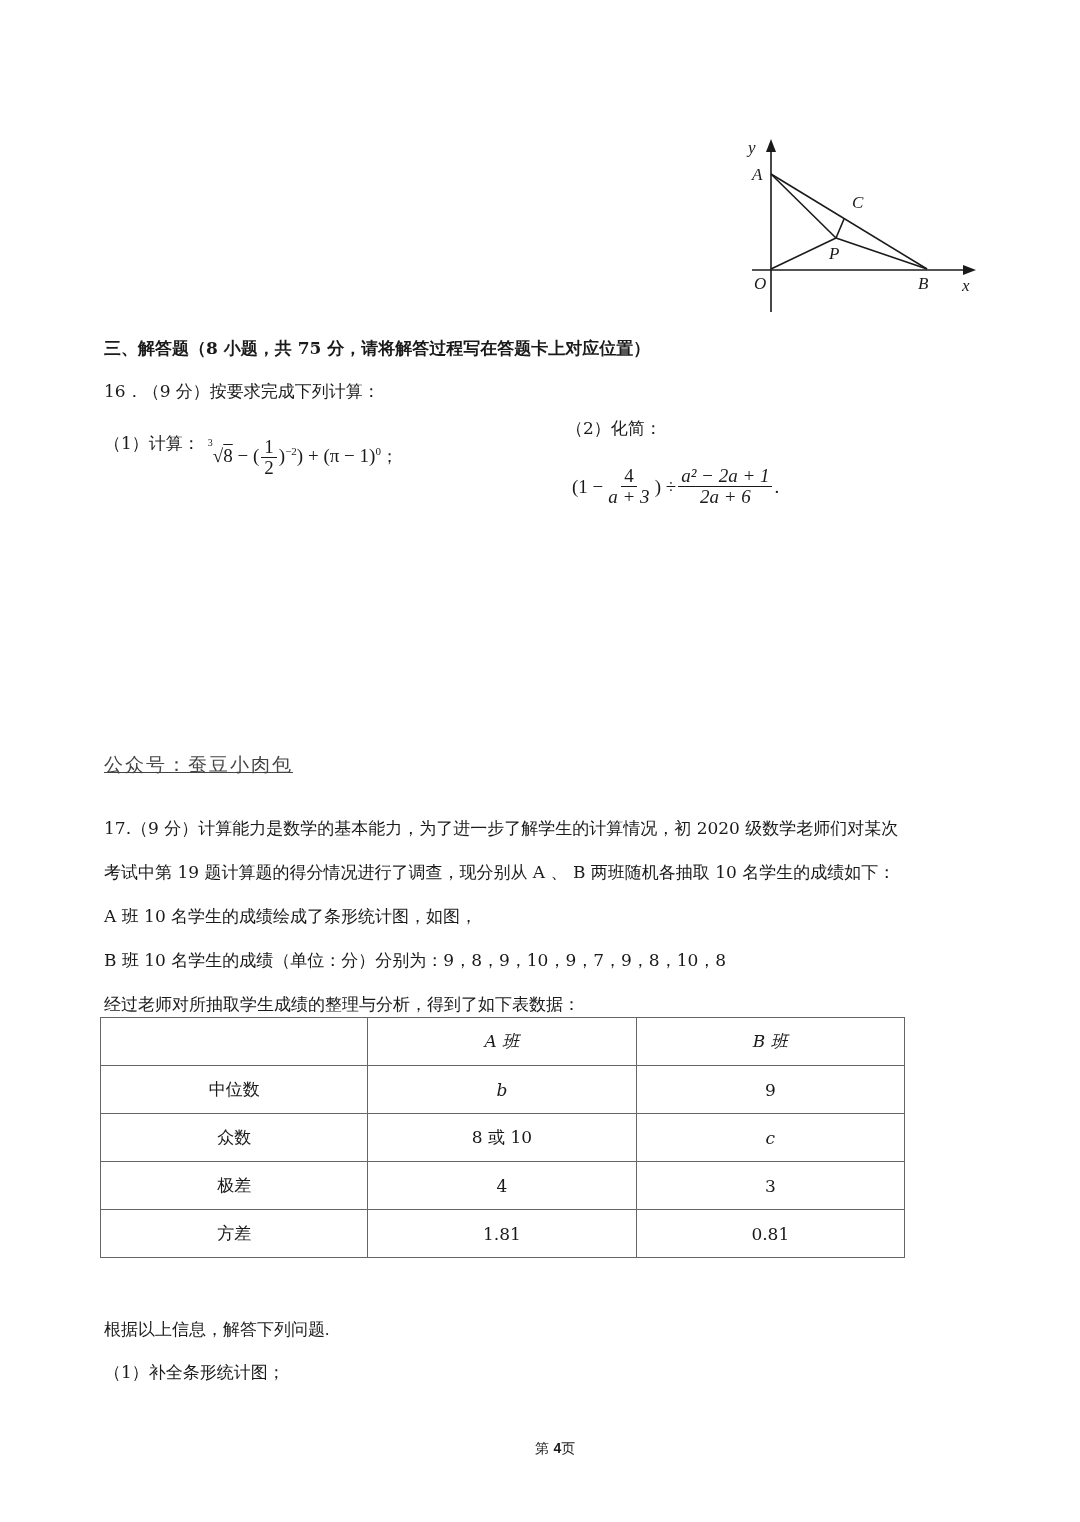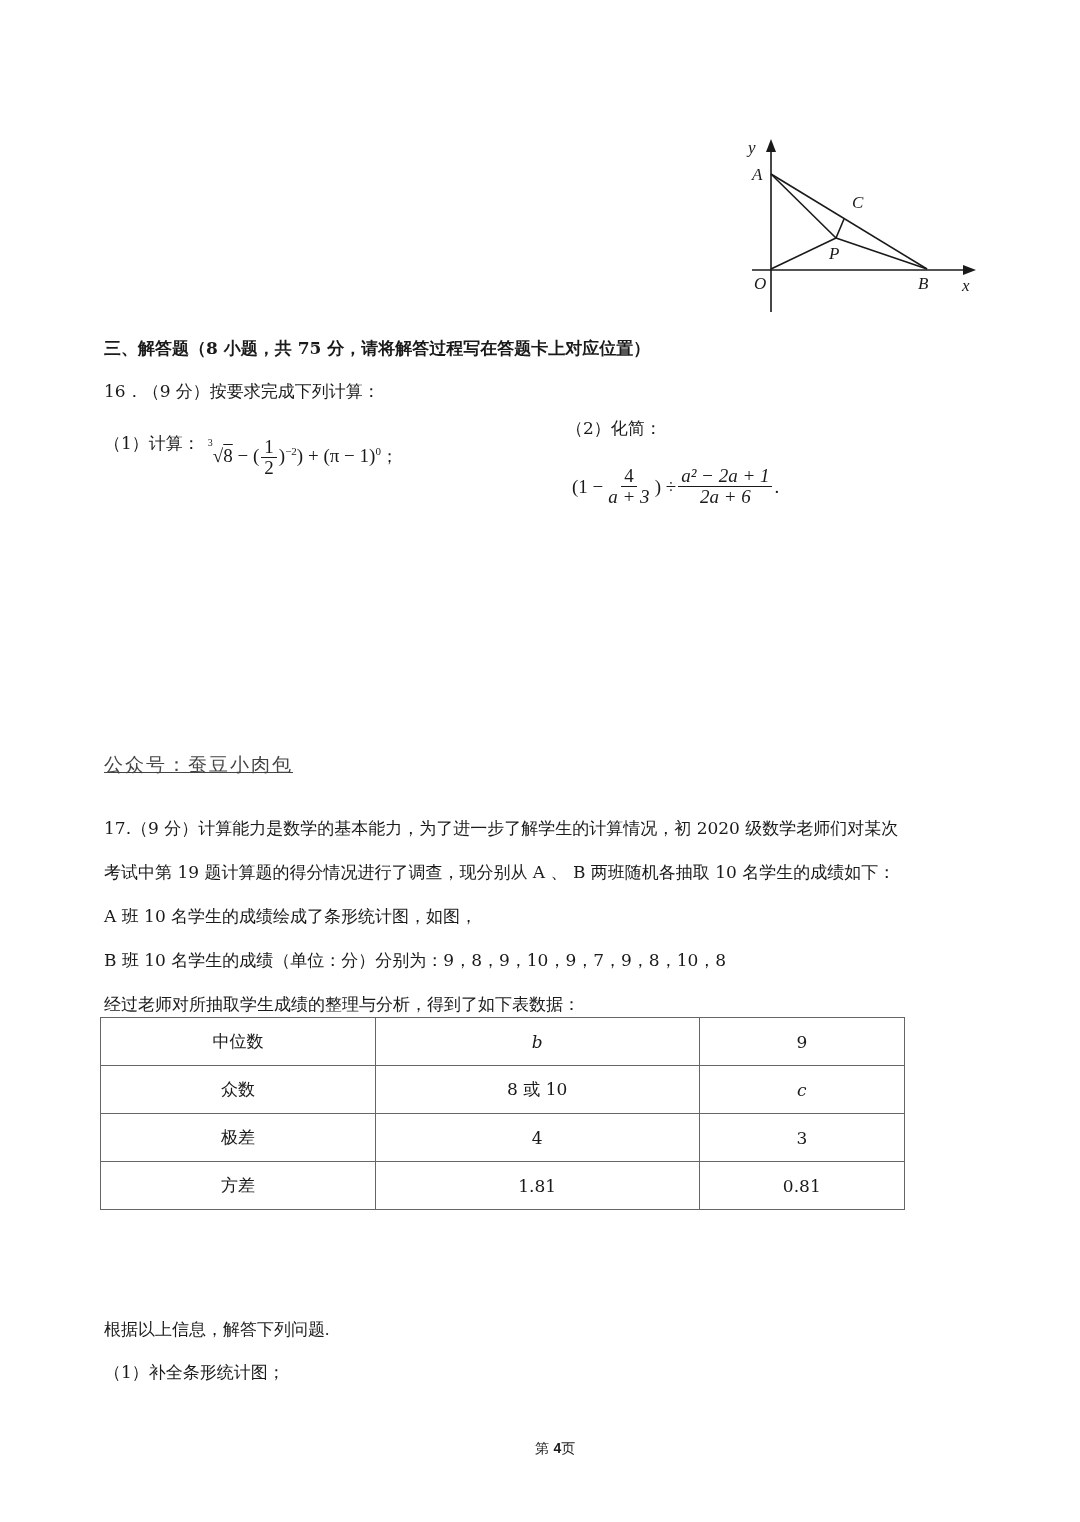--- a/index.html
+++ b/index.html
@@ -97,20 +97,25 @@
 <div class="abs watermark" style="left:104px; top:752px;">公众号：蚕豆小肉包</div>
 
 <div class="abs txt" style="left:104px; top:818px;">17.（9 分）计算能力是数学的基本能力，为了进一步了解学生的计算情况，初 2020 级数学老师们对某次</div>
 <div class="abs txt" style="left:104px; top:862px;">考试中第 19 题计算题的得分情况进行了调查，现分别从 A 、 B 两班随机各抽取 10 名学生的成绩如下：</div>
 <div class="abs txt" style="left:104px; top:906px;">A 班 10 名学生的成绩绘成了条形统计图，如图，</div>
 <div class="abs txt" style="left:104px; top:950px;">B 班 10 名学生的成绩（单位：分）分别为：9，8，9，10，9，7，9，8，10，8</div>
 <div class="abs txt" style="left:104px; top:994px;">经过老师对所抽取学生成绩的整理与分析，得到了如下表数据：</div>
 
 <table class="stats">
   <tbody>
+      <tr>
+    <td class="c0"></td>
+    <td class="c1 it">A 班</td>
+    <td class="c2 it">B 班</td>
+  </tr>
   <tr>
     <td>中位数</td>
     <td class="it">b</td>
     <td class="num">9</td>
   </tr>
   <tr>
     <td>众数</td>
     <td>8 或 10</td>
     <td class="it">c</td>
   </tr>

